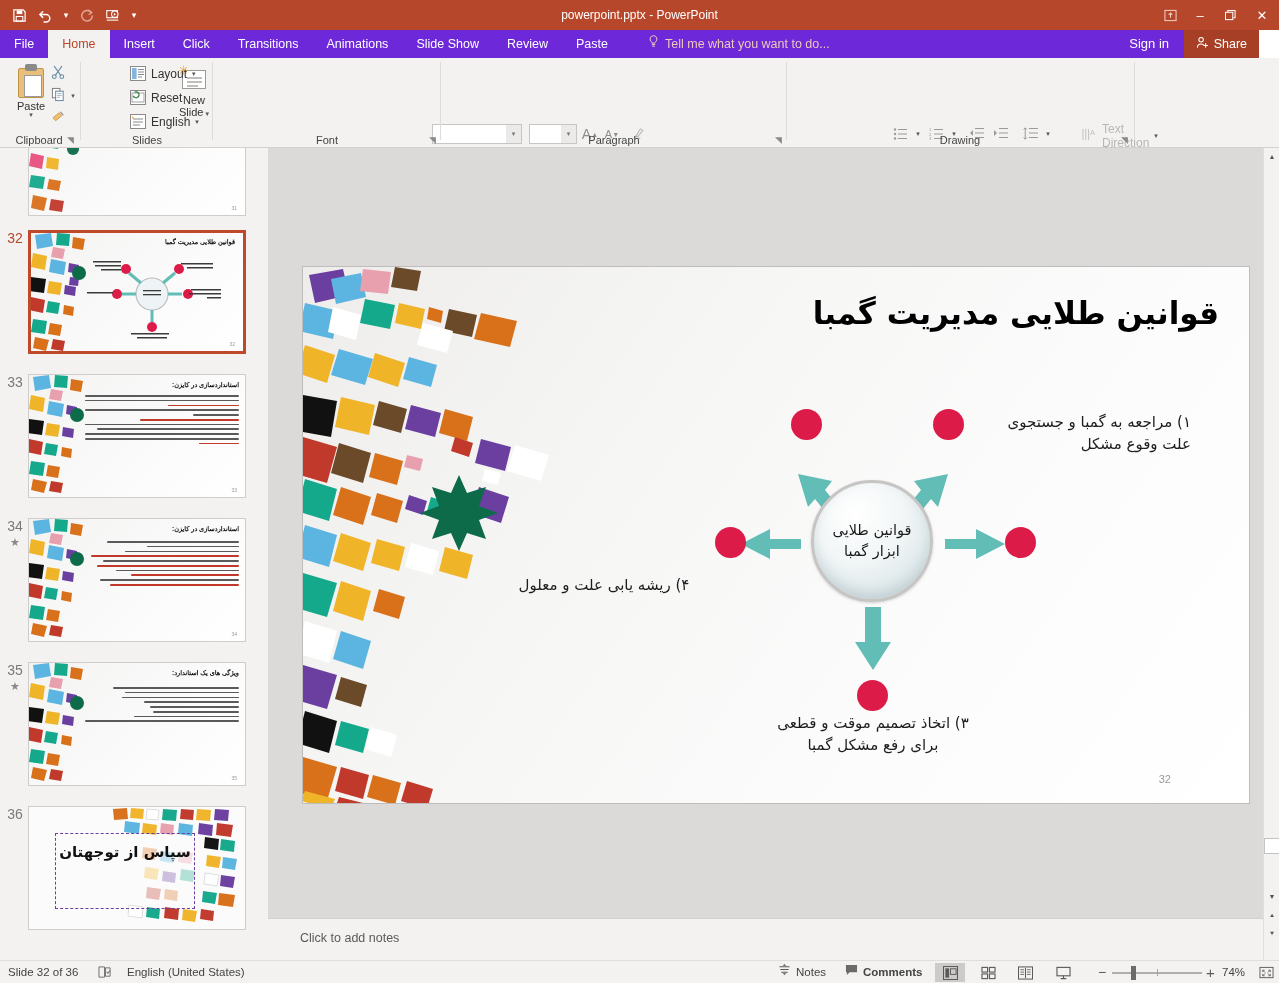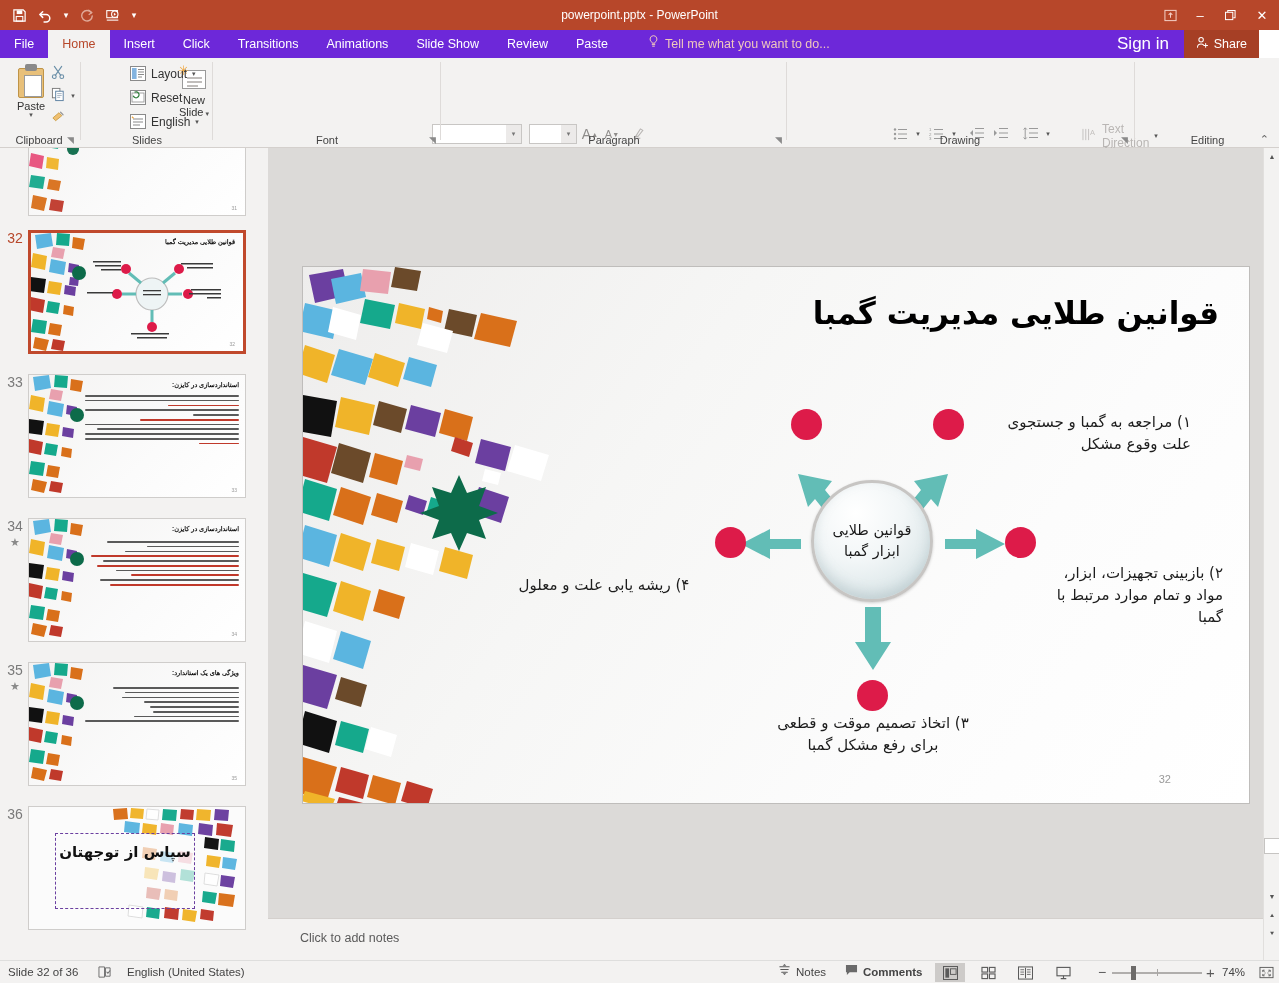--- a/index.html
+++ b/index.html
@@ -45,21 +45,21 @@
     color: #ffffff; font-size: 12.5px; white-space: nowrap;
   }
   .tab.active { background: #f3f2f1; color: #b7472a; }
   .tellme {
     position: absolute; left: 648px; top: 0; height: 28px; line-height: 28px;
     color: #f0c8bc; font-size: 12.5px; display: flex; align-items: center; gap: 6px;
   }
   .bulb { font-size: 12px; color: #f0c8bc; }
   .signin {
     position: absolute; right: 90px; top: 0; height: 28px; line-height: 28px;
-    color: #ffffff; font-size: 17px;
+    color: #ffffff; font-size: 13px;
   }
   .share {
     position: absolute; right: 0; top: 0; height: 28px; padding: 0 12px;
     display: flex; align-items: center; gap: 5px;
     background: #a63f25; color: #ffffff; font-size: 12.5px;
   }
 
   
   .ribbon {
     position: absolute; left: 0; top: 58px; width: 1279px; height: 90px;
@@ -586,25 +586,20 @@
     </div>
     <div class="grp-sep" style="left:786px;"></div>
 
     <div class="grp" style="left:788px; width:344px;">
 
       <div class="grp-label">Drawing</div>
       <div class="dlg">◥</div>
     </div>
     <div class="grp-sep" style="left:1134px;"></div>
 
-    <div class="grp" style="left:1136px; width:143px;">
-
-      <div class="grp-label">Editing</div>
-      <div class="ribbon-collapse">⌃</div>
-    </div>
   </div>
 
   <div class="slidepanel">
 
     <div class="thumb-row" style="top:-56px;">
       <div class="thumb" style="left:28px;">
         <div class="mini-slide">
           <div style="position:absolute;left:0;top:0;width:58px;height:100%;opacity:0.95;">
             <svg width="58" height="124" viewBox="0 0 58 124">
               <g>
@@ -968,23 +963,20 @@
       </div>
 
       <div class="node-dot" style="left:630px; top:142px;"></div>
       <div class="node-dot" style="left:488px; top:142px;"></div>
       <div class="node-dot" style="left:702px; top:260px;"></div>
       <div class="node-dot" style="left:412px; top:260px;"></div>
       <div class="node-dot" style="left:554px; top:413px;"></div>
 
       <div class="node-label" style="left:666px; top:144px; width:222px; text-align:right; white-space:pre-line;">۱) مراجعه به گمبا و جستجوی
 علت وقوع مشکل</div>
-      <div class="node-label" style="left:740px; top:295px; width:180px; text-align:right; white-space:pre-line;">۲) بازبینی تجهیزات، ابزار،
-مواد و تمام موارد مرتبط با
-گمبا</div>
       <div class="node-label" style="left:200px; top:307px; width:202px; text-align:center; white-space:pre-line;">۴) ریشه یابی علت و معلول</div>
       <div class="node-label" style="left:440px; top:445px; width:260px; text-align:center; white-space:pre-line;">۳) اتخاذ تصمیم موقت و قطعی
 برای رفع مشکل گمبا</div>
 
       <div class="slide-pgnum">32</div>
     </div>
   </div>
 
   <div class="vscroll" style="left:1263px; top:148px; height:812px; width:16px;">
     <div class="vs-btn" style="top:0;">▲</div>

